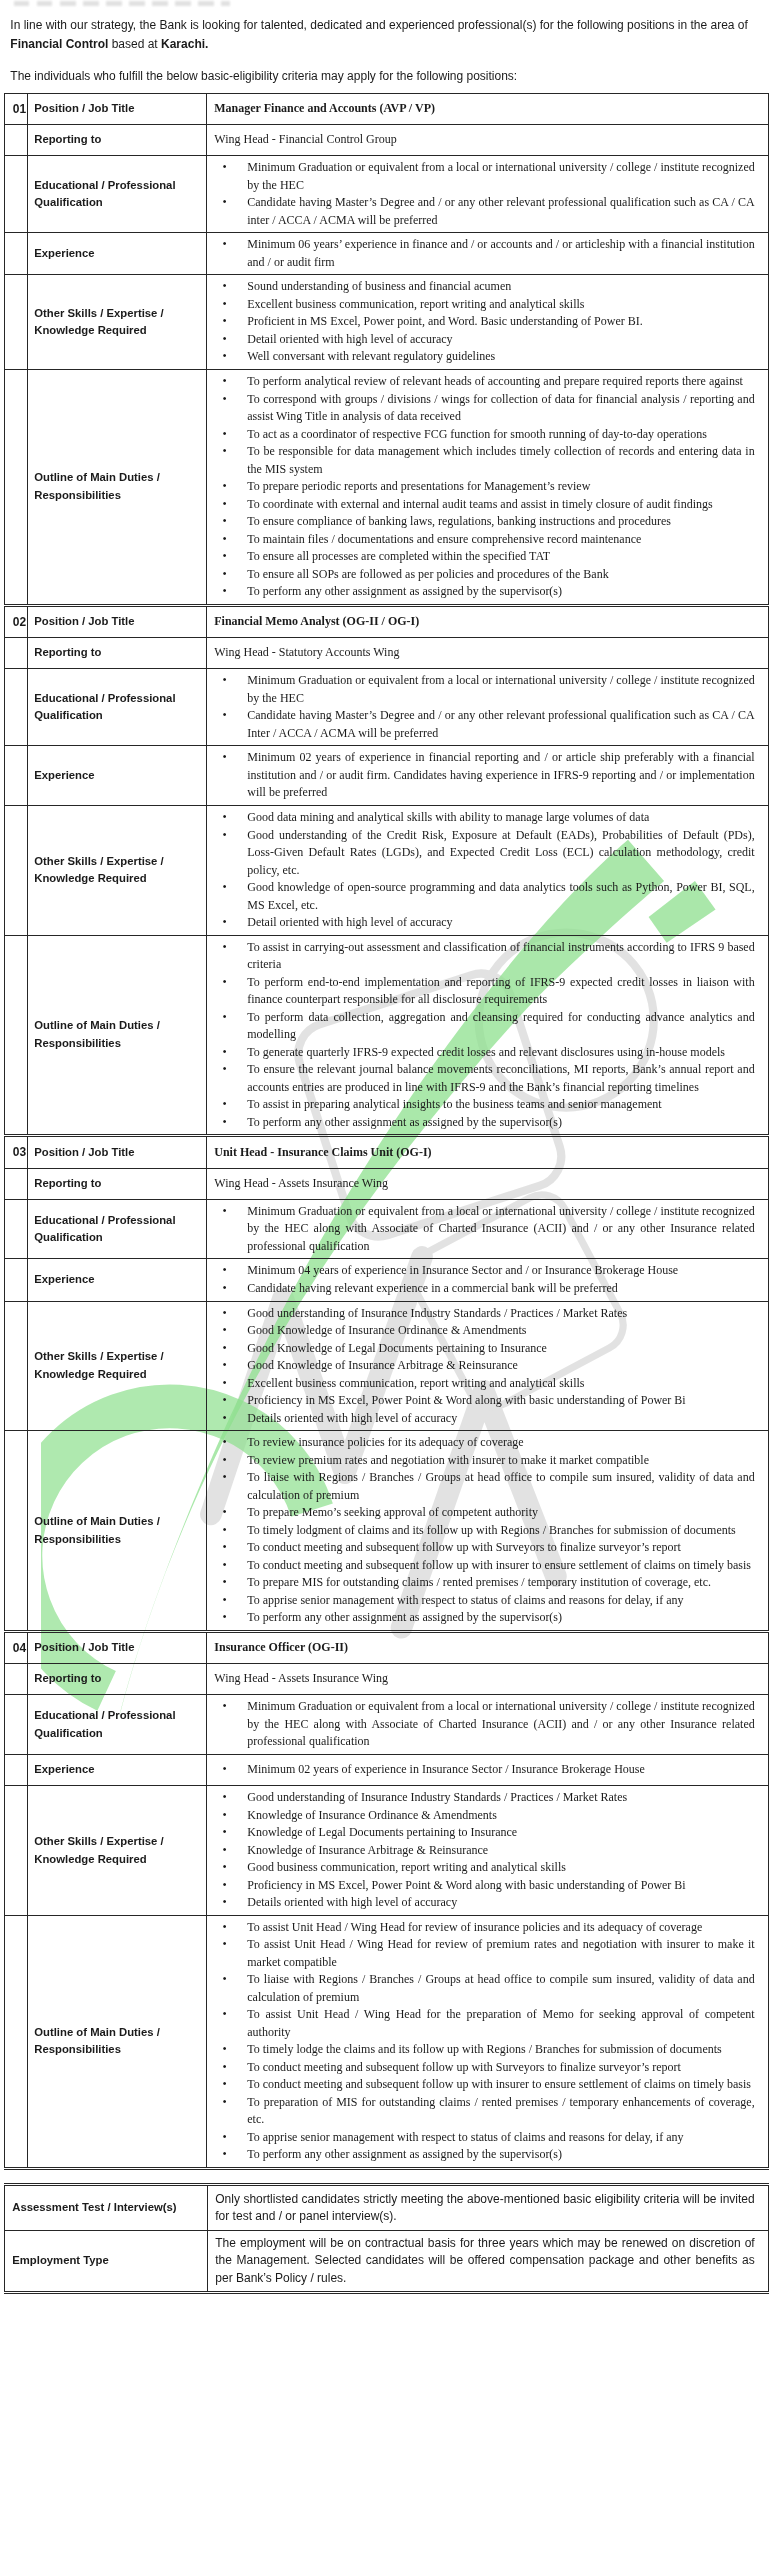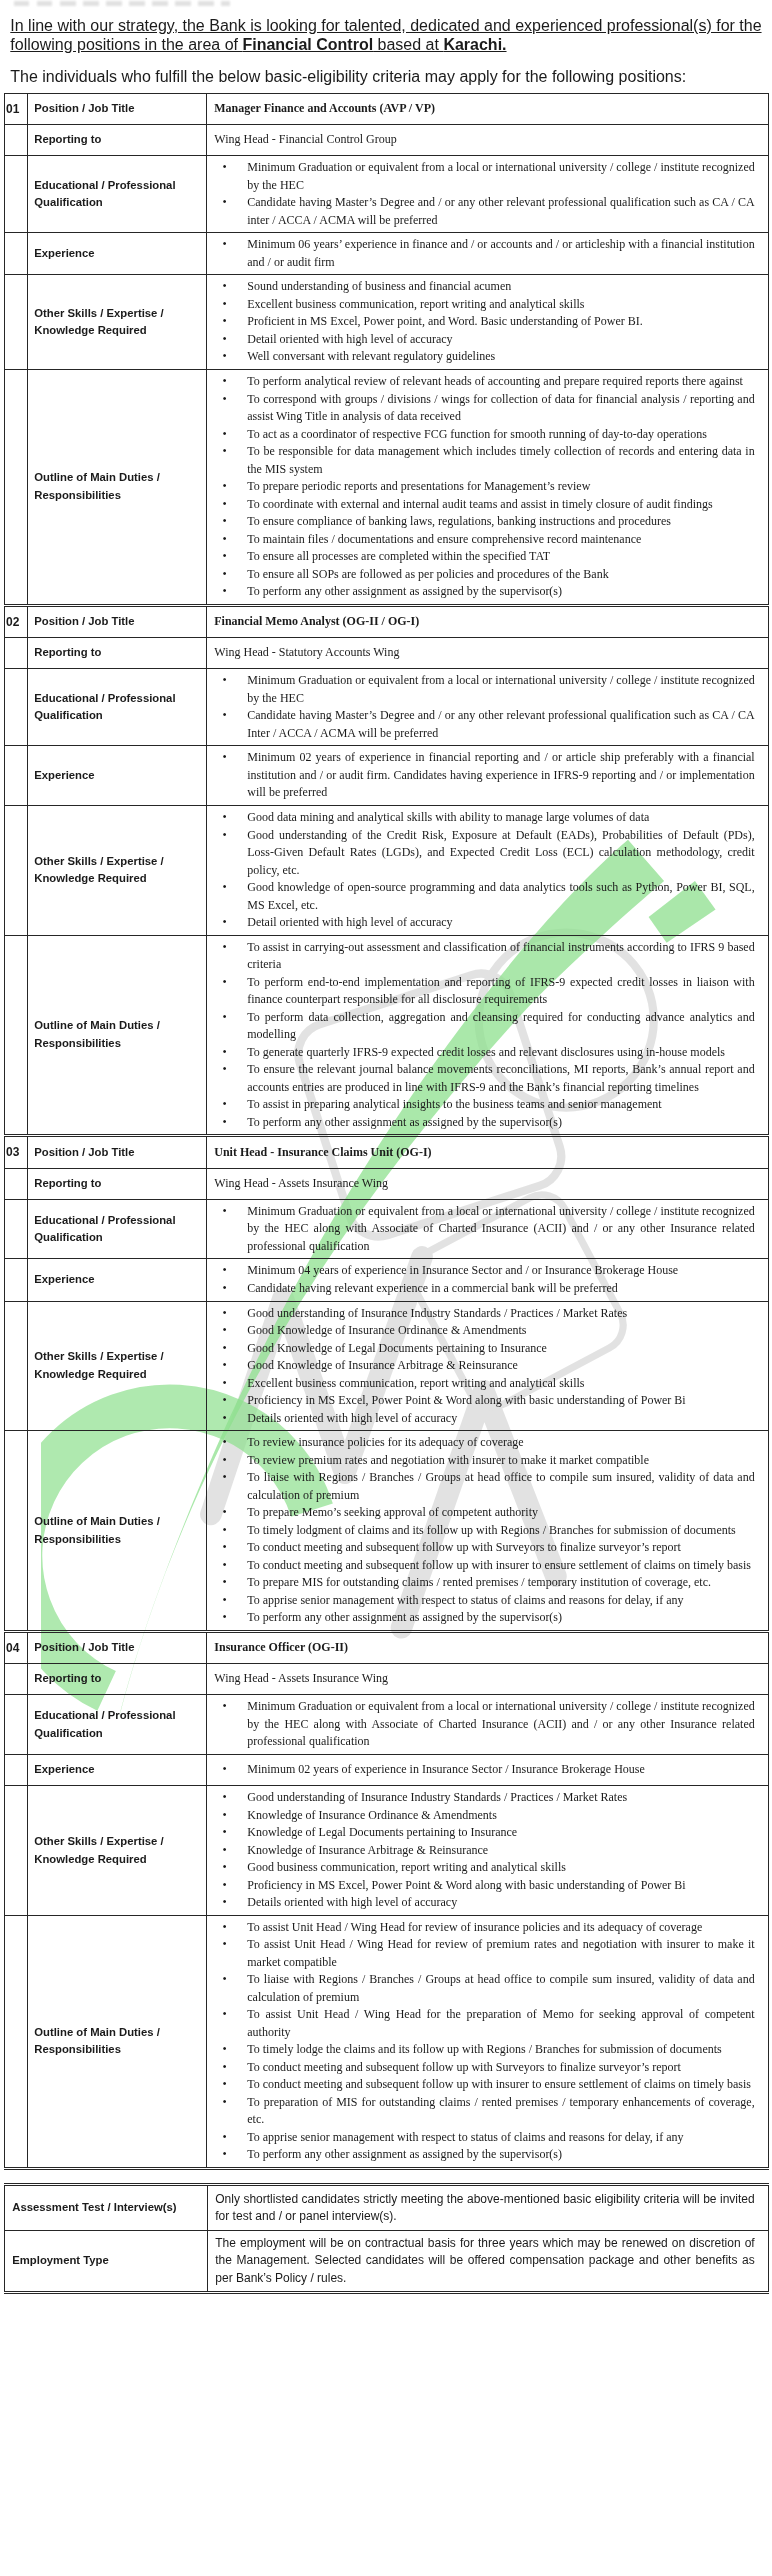--- a/index.html
+++ b/index.html
@@ -10,38 +10,38 @@
   }
   .page{position:relative;width:773px;height:2576px;overflow:hidden;}
 
   
   .remnant{
     position:absolute;top:1px;left:14.4px;width:216px;height:4.6px;opacity:.55;
     background:repeating-linear-gradient(90deg,#c9c9c9 0 15.5px,transparent 15.5px 23px);
     filter:blur(0.8px);
   }
 
-  .intro{margin:15.5px 9.3px 0 10.3px;font-size:16px;line-height:19px;text-decoration:underline;}
+  .intro{margin:15.5px 9.3px 0 10.3px;font-size:12px;line-height:19px;}
   .intro b{font-weight:bold;}
-  .intro2{margin:14.4px 9.3px 0 10.3px;font-size:16px;line-height:17.5px;}
+  .intro2{margin:14.4px 9.3px 0 10.3px;font-size:12px;line-height:17.5px;}
 
   
   .watermark{position:absolute;left:41px;top:752px;width:690px;height:1082px;z-index:0;pointer-events:none;}
 
   .tbl{
     position:relative;z-index:1;
     border-collapse:collapse;table-layout:fixed;
     width:765px;margin:7.2px 4.1px 0 4.1px;
     background:transparent;
   }
   .tbl td{border:1px solid #262626;vertical-align:middle;word-wrap:break-word;}
   table.main{border:1.5px solid #262626;border-bottom:3.1px double #262626;}
   table.foot{border:1.5px solid #262626;border-top:3.1px double #262626;border-bottom:3.1px double #262626;margin-top:13.4px;}
 
-  td.num{width:23px;text-align:left;font-weight:bold;font-size:12px;padding:3.1px 1px;}
+  td.num{width:23px;text-align:right;font-weight:bold;font-size:12px;padding:3.1px 1px;}
   td.lbl{width:179px;font-weight:bold;font-size:11.3px;line-height:17.5px;padding:3.1px 4.1px 3.1px 6.2px;}
   td.cnt{font-size:12px;line-height:17.5px;padding:3.1px 13.4px 3.1px 7.2px;font-family:Liberation Serif, serif;}
   td.cnt.b{font-weight:bold;}
   tr.sec-start td{border-top:3.1px double #262626;}
   tr.after-title td{border-top:1.5px solid #262626;}
   tr.line-row td{height:24px;}
 
   ul.blist{margin:0;padding:0;list-style:none;}
   ul.blist li{position:relative;padding-left:33px;text-align:justify;}
   ul.blist li::before{content:"\2022";position:absolute;left:8.2px;top:0;}

